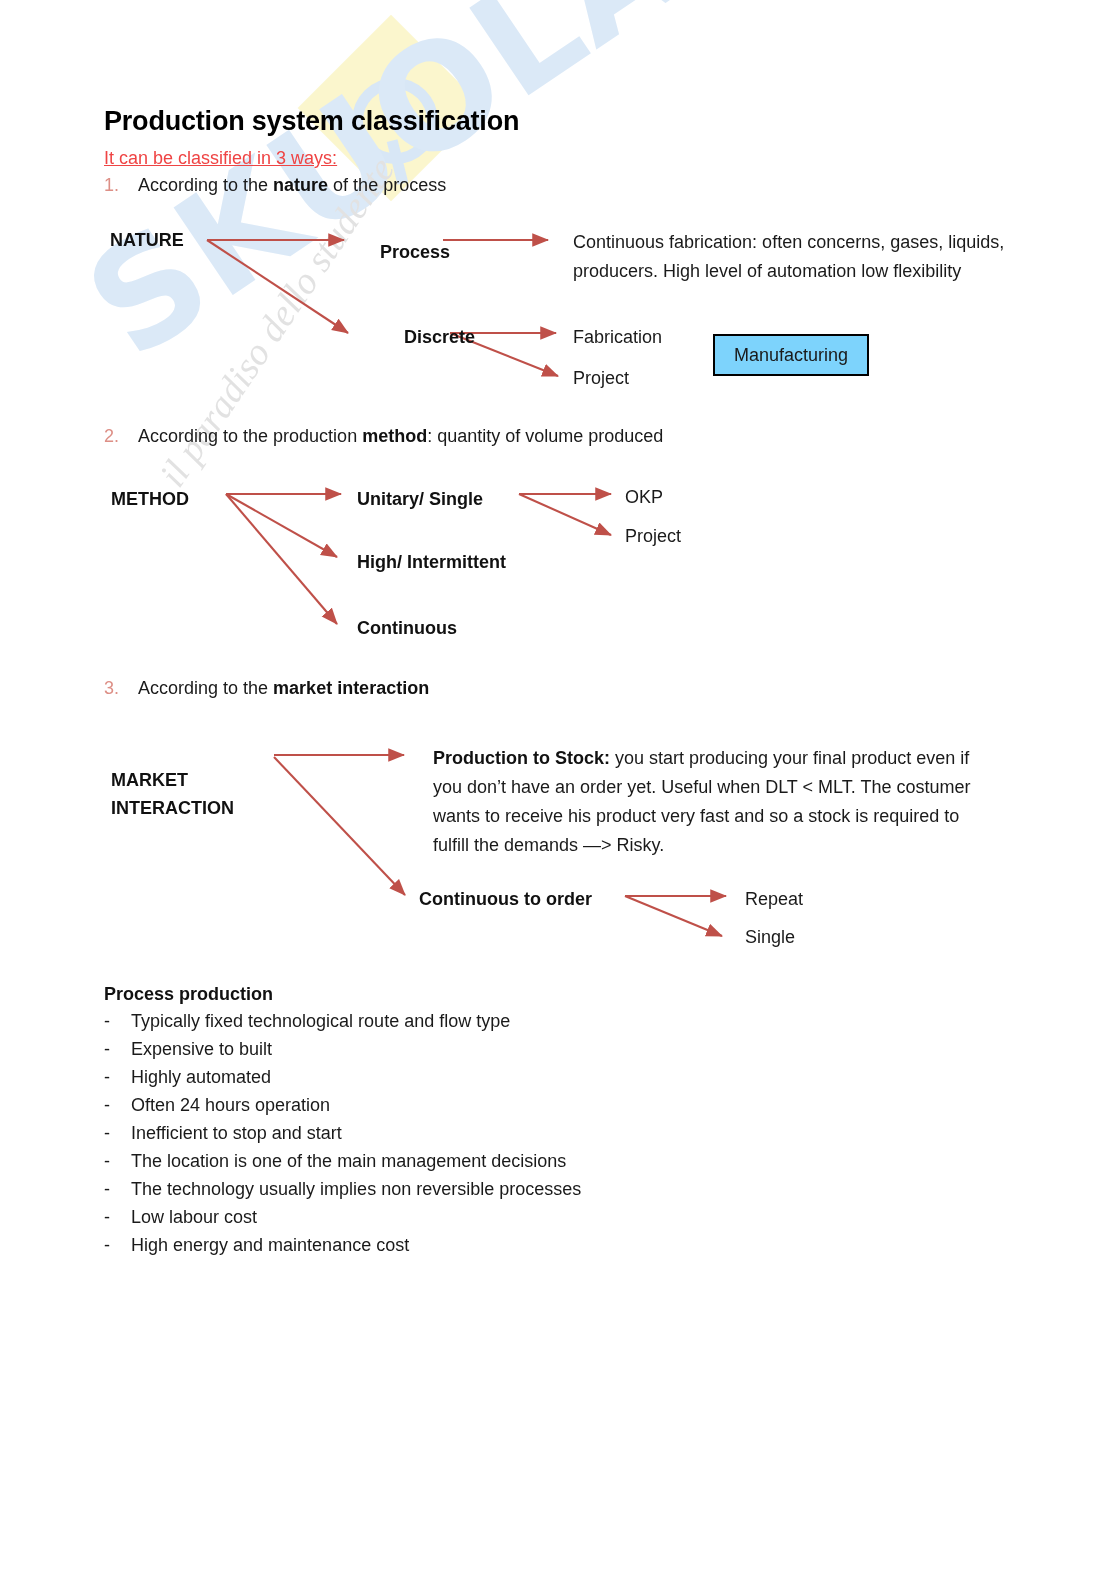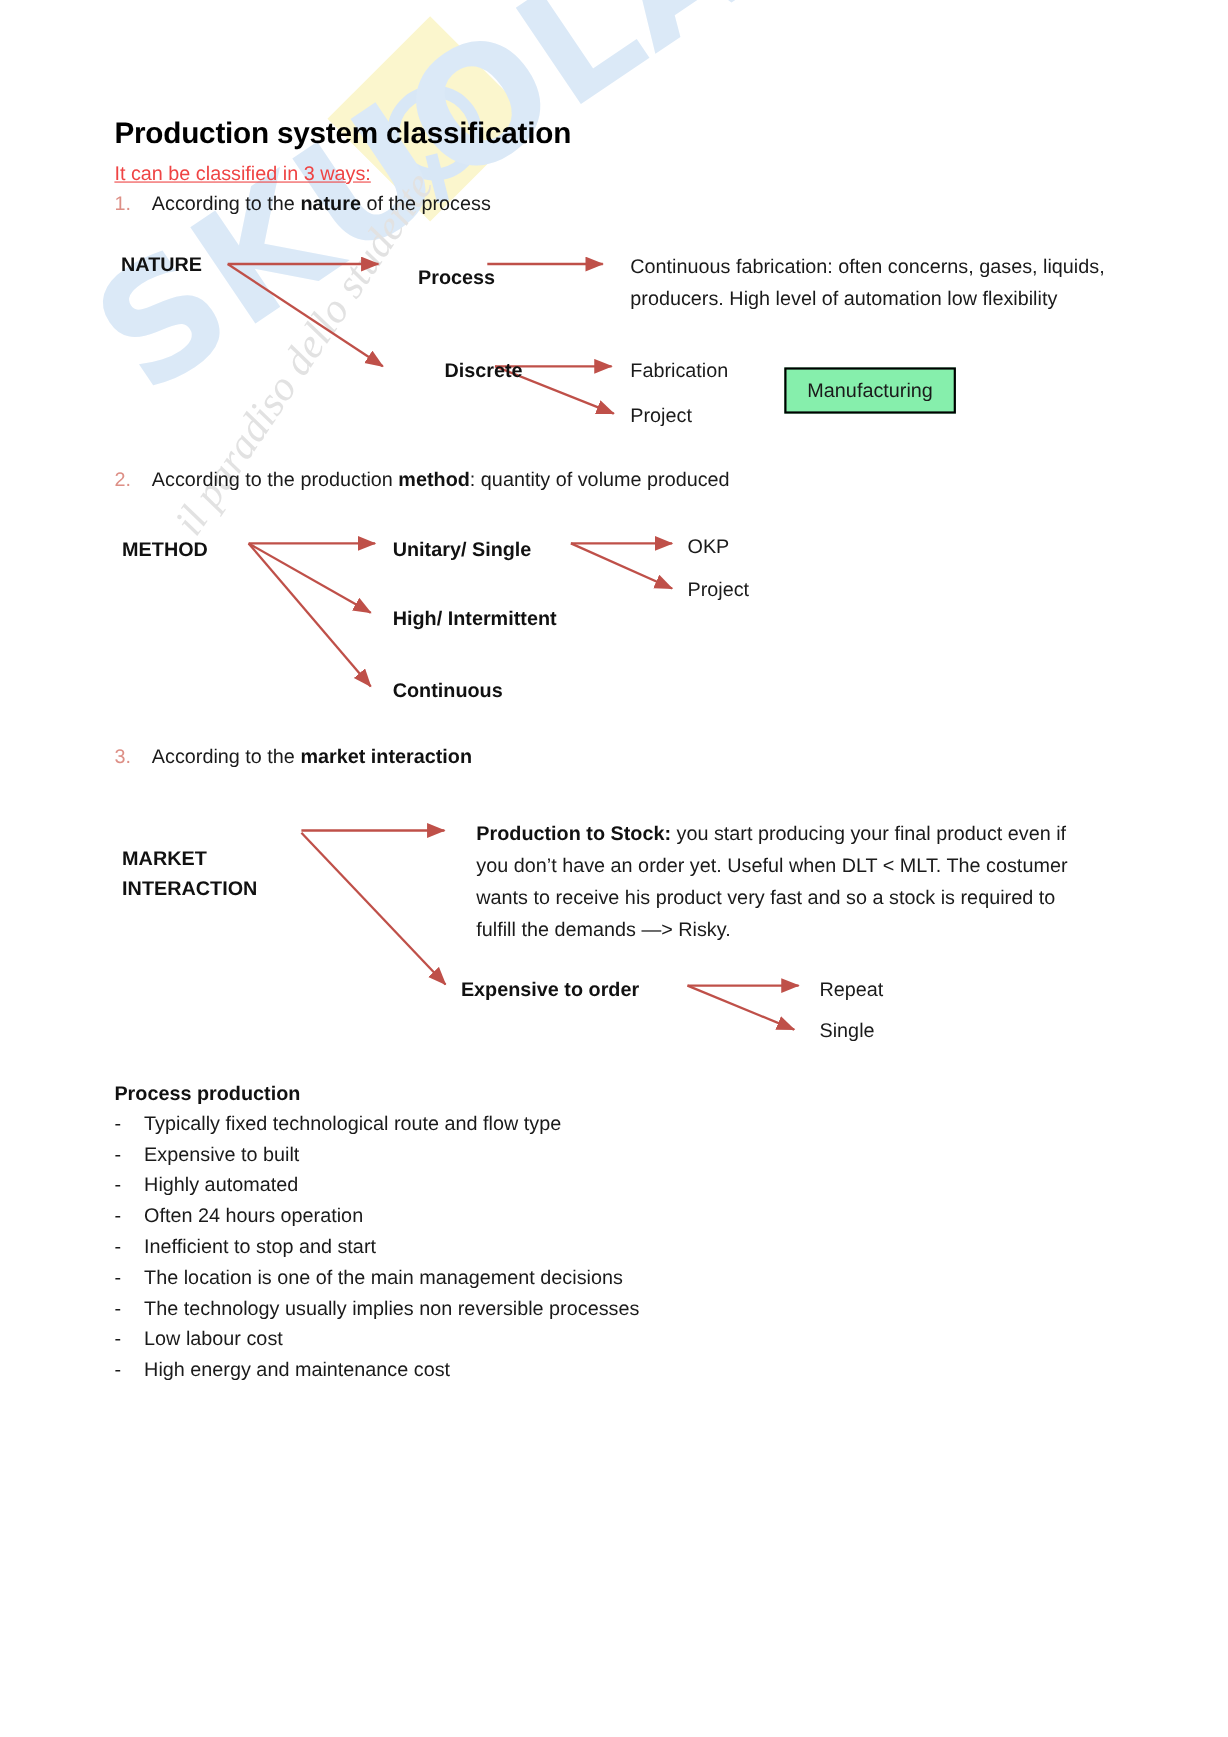--- a/index.html
+++ b/index.html
@@ -132,21 +132,21 @@
   .mfg-box {
     left: 713px; top: 334px;
     width: 156px; height: 42px;
     border: 2px solid #000;
     box-sizing: border-box;
     display: flex;
     align-items: center;
     justify-content: center;
     font-size: 18px;
     color: #1a1a1a;
-    background: #86efac;
+    background: #7dd3fc;
   }
 
   .list-heading {
     left: 104px; top: 984px;
     font-size: 18px;
     font-weight: bold;
     color: #111;
   }
   .bullets {
     left: 104px; top: 1011px;
@@ -262,21 +262,21 @@
       <span>INTERACTION</span>
     </div>
 
     <div class="abs para" style="left:419px; top:744px; width:625px;margin-left:14px;">
       <b>Production to Stock:</b><span> you start producing your final product even if</span><br>
       <span>you don’t have an order yet. Useful when DLT &lt; MLT. The costumer</span><br>
       <span>wants to receive his product very fast and so a stock is required to</span><br>
       <span>fulfill the demands —&gt; Risky.</span>
     </div>
 
-    <div class="abs node-bold" style="left:419px; top:889px;">Expensive to order</div>
+    <div class="abs node-bold" style="left:419px; top:889px;">Continuous to order</div>
     <div class="abs node-plain" style="left:745px; top:889px;">Repeat</div>
     <div class="abs node-plain" style="left:745px; top:927px;">Single</div>
 
     <div class="abs list-heading">Process production</div>
 
     <div class="abs bullets">
       <div class="bullet-row">
         <span class="bullet-dash">-</span>
         <span>Typically fixed technological route and flow type</span>
       </div>

